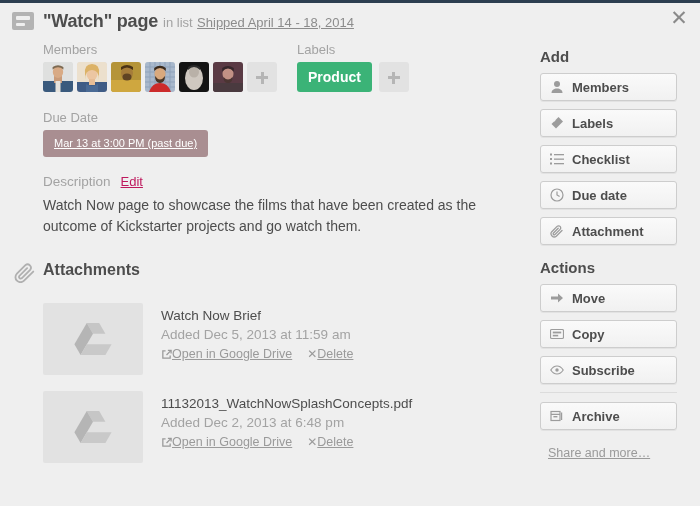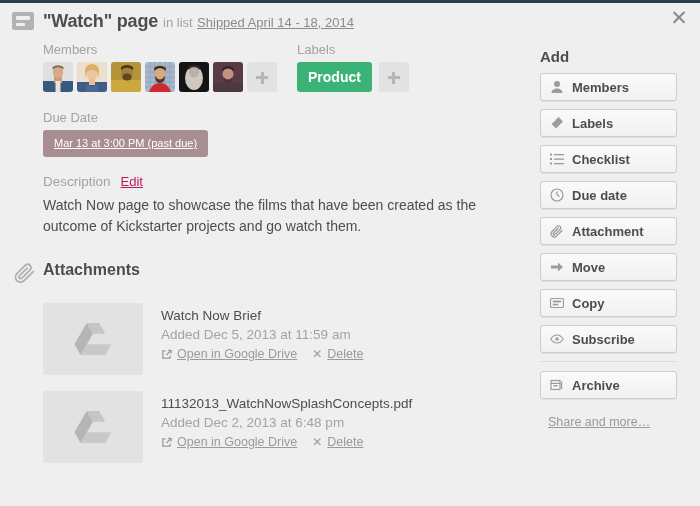--- a/index.html
+++ b/index.html
@@ -136,21 +136,21 @@
     width: 100px; height: 72px; background: #e2e2e2;
     border-radius: 2px; display: flex;
     align-items: center; justify-content: center;
     flex-shrink: 0; cursor: pointer;
   }
   .attach-meta { padding: 4px 0 0 18px; }
   .attach-name { font-size: 13.5px; color: #4d4d4d; line-height: 18px; cursor: pointer; }
   .attach-added { font-size: 13.5px; color: #a3a3a3; line-height: 19px; }
   .attach-actions { display: flex; align-items: center; gap: 15px; margin-top: 3px; }
   .attach-act {
-    display: flex; align-items: center; gap: 5px;
+    display: flex; align-items: center; 
     font-size: 12.5px; color: #9a9a9a; cursor: pointer;
   }
   .attach-act .lbl { text-decoration: underline; }
   .ext-icon { width: 11px; height: 11px; color: #9a9a9a; }
   .x-icon {
     font-size: 12px; color: #9a9a9a; font-weight: bold;
     font-family: "DejaVu Sans", sans-serif; line-height: 11px;
   }
 
   
@@ -421,20 +421,21 @@
 
       <div class="side-btn">
         <span class="ico">
           <svg viewBox="0 0 14 14" fill="none" stroke="currentColor" stroke-width="1.3" stroke-linecap="round">
               <path d="M12 6.5 6.3 12.2a3.2 3.2 0 0 1-4.5-4.5l5.3-5.3a2.1 2.1 0 0 1 3 3l-5.3 5.3a1.1 1.1 0 0 1-1.5-1.5l4.9-4.9"></path>
             </svg>
         </span>
         <span>Attachment</span>
       </div>
 
+      <div class="side-heading actions-heading">Actions</div>
 
       <div class="side-btn">
         <span class="ico">
           <svg viewBox="0 0 14 14" fill="currentColor">
               <path d="M1 5.5h7V2.5l5 4.5-5 4.5V8.5H1Z"></path>
             </svg>
         </span>
         <span>Move</span>
       </div>
 

